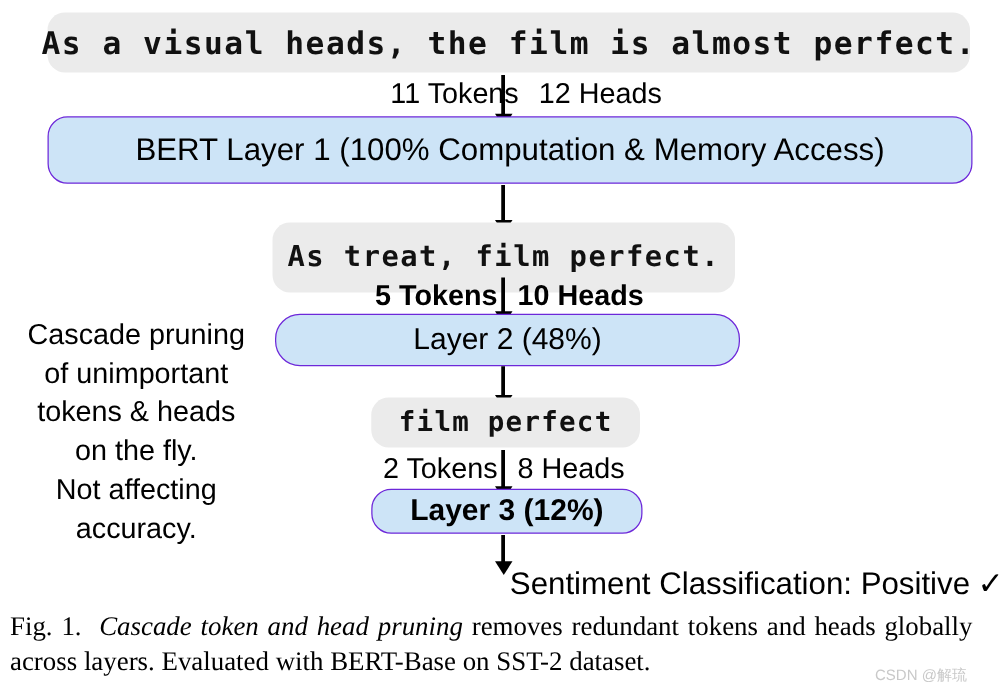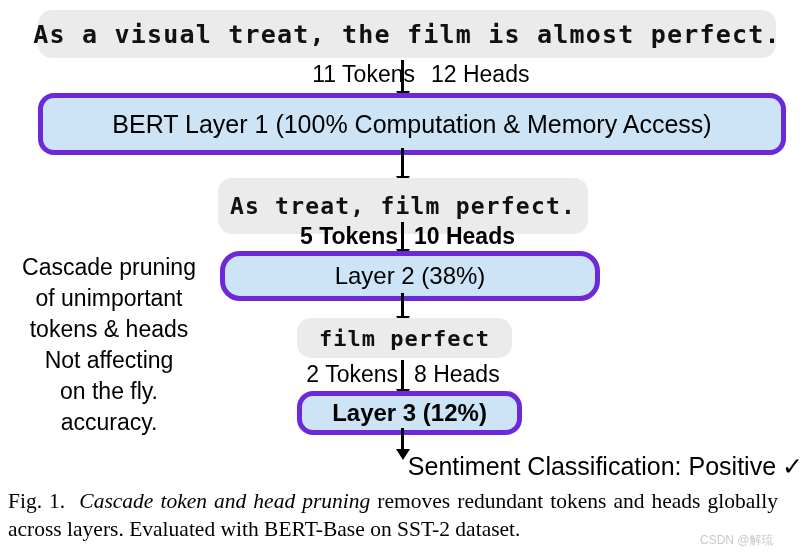--- a/index.html
+++ b/index.html
@@ -53,21 +53,21 @@
     left: 297px; top: 318px;
     width: 215px; height: 40px;
     font-size: 22px;
     letter-spacing: 1.0px;
   }
 
   
   .layer-box {
     position: absolute;
     background: #cde4f7;
-    border: 5px solid #6d28d9;
+    border: 1px solid #6d28d9;
     border-radius: 18px;
     display: flex;
     align-items: center;
     justify-content: center;
     white-space: nowrap;
     color: #000000;
   }
   #layer-1 {
     left: 38px; top: 93px;
     width: 738px; height: 52px;
@@ -183,48 +183,48 @@
     font-size: 12px;
     color: #c9c9c9;
     white-space: nowrap;
   }
 </style>
 </head>
 <body>
 
 <div class="figure">
 
-  <div class="token-strip" id="strip-1">As a visual treat, the film is almost perfect.</div>
+  <div class="token-strip" id="strip-1">As a visual heads, the film is almost perfect.</div>
 
   <div class="arrow" id="arrow-1"></div>
   <div class="annot-row" id="annot-1">
     <span class="annot-left">11 Tokens</span>
     <span class="annot-right">12 Heads</span>
   </div>
 
   <div class="layer-box" id="layer-1">BERT Layer 1 (100% Computation &amp; Memory Access)</div>
 
   <div class="arrow" id="arrow-2"></div>
 
   <div class="token-strip" id="strip-2">As treat, film perfect.</div>
 
   <div class="arrow" id="arrow-3"></div>
   <div class="annot-row" id="annot-2">
     <span class="annot-left">5 Tokens</span>
     <span class="annot-right">10 Heads</span>
   </div>
 
-  <div class="layer-box" id="layer-2">Layer 2 (38%)</div>
+  <div class="layer-box" id="layer-2">Layer 2 (48%)</div>
 
   <div id="cascade-note">
     <div>Cascade pruning</div>
     <div>of unimportant</div>
     <div>tokens &amp; heads</div>
+    <div>on the fly.</div>
     <div>Not affecting</div>
-    <div>on the fly.</div>
     <div>accuracy.</div>
   </div>
 
   <div class="arrow" id="arrow-4"></div>
 
   <div class="token-strip" id="strip-3">film perfect</div>
 
   <div class="arrow" id="arrow-5"></div>
   <div class="annot-row" id="annot-3">
     <span class="annot-left">2 Tokens</span>

